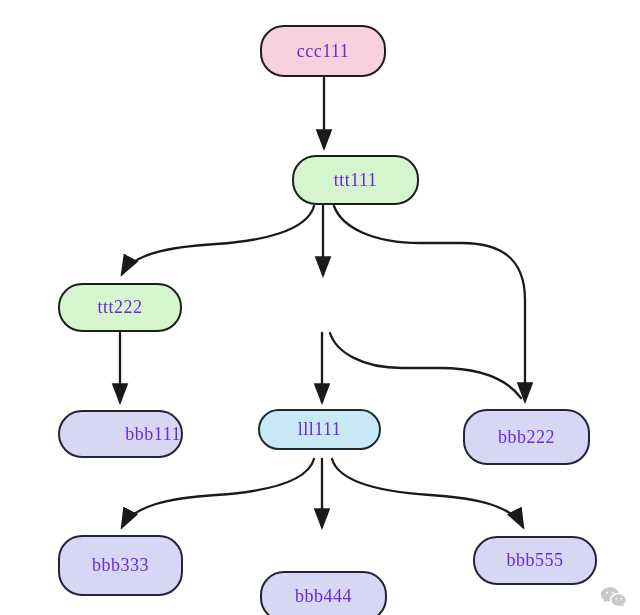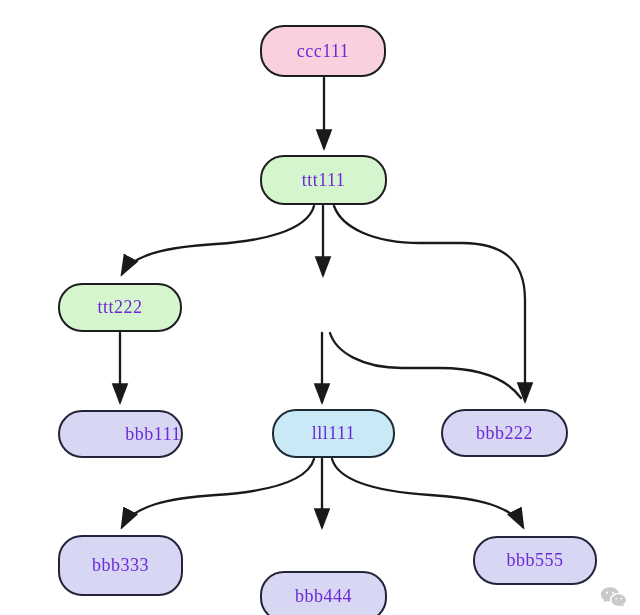--- a/index.html
+++ b/index.html
@@ -19,22 +19,22 @@
     font-size:18px;color:#6d28d9;
     letter-spacing:0.5px;
     box-sizing:border-box;
   }
   
   .n-ccc111{left:260px;top:25px;width:126px;height:52px;}
   .n-ttt111{left:260px;top:155px;width:127px;height:50px;}
   .n-ttt222{left:58px; top:283px;width:124px;height:49px;}
   .n-ttt333{left:262px;top:283px;width:123px;height:49px;}
   .n-bbb111{left:58px; top:410px;width:125px;height:48px;}
-  .n-lll111{left:272px;top:409px;width:123px;height:49px;}
-  .n-bbb222{left:441px;top:409px;width:127px;height:48px;}
+  .n-lll111{left:258px;top:409px;width:123px;height:41px;}
+  .n-bbb222{left:463px;top:409px;width:127px;height:56px;}
   .n-bbb333{left:58px; top:535px;width:125px;height:61px;}
   .n-bbb444{left:260px;top:535px;width:127px;height:51px;margin-top:36px;}
   .n-bbb555{left:463px;top:536px;width:124px;height:49px;margin-left:10px;}
 
   .watermark{
     position:absolute;right:14px;bottom:7px;
     display:flex;align-items:center;gap:4px;
     color:#c6c6c6;font-size:18px;
     font-family:"Liberation Sans","DejaVu Sans",sans-serif;
     user-select:none;
@@ -73,21 +73,21 @@
       <path d="M322,459 L322,527" marker-end="url(#arrow)"></path>
 
       <path d="M332,459 C339,483 384,492 430,495 C478,498 512,506 523,527" marker-end="url(#arrow)"></path>
     </g>
   </svg>
 
   <div class="node n-ccc111" style="background: rgb(248, 208, 222); border-color: rgb(30, 30, 30);">
       <span>ccc111</span>
     </div>
 
-  <div class="node n-ttt111" style="background: rgb(212, 245, 205); border-color: rgb(30, 30, 30);">
+  <div class="node n-ttt111" style="background: rgb(212, 245, 205); border-color: rgb(30, 30, 30); margin-left: 32px;">
       <span>ttt111</span>
     </div>
 
   <div class="node n-ttt222" style="background: rgb(212, 245, 205); border-color: rgb(30, 30, 30);">
       <span>ttt222</span>
     </div>
 
 
   <div class="node n-bbb111" style="background: rgb(216, 215, 243); border-color: rgb(35, 35, 58); justify-content: flex-end;">
       <span>bbb111</span>

